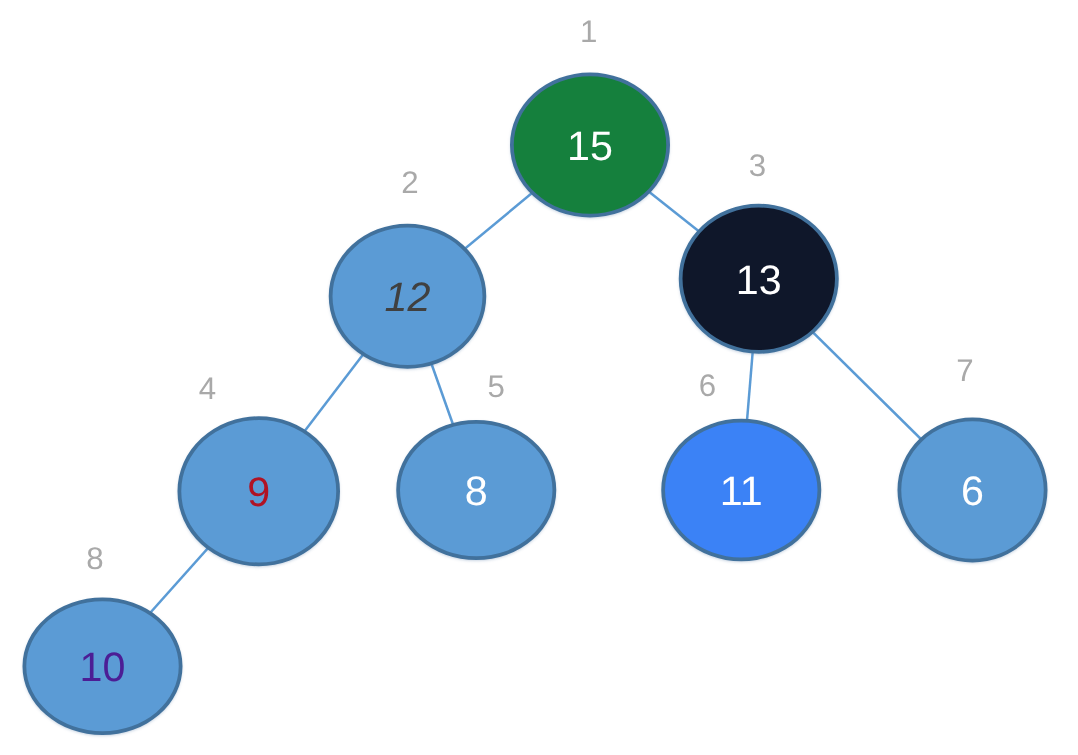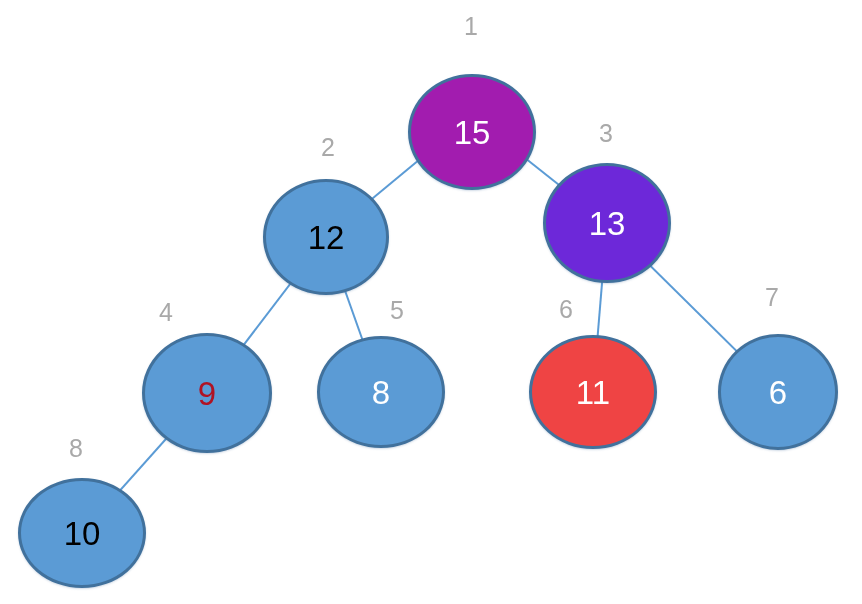--- a/index.html
+++ b/index.html
@@ -69,46 +69,46 @@
   <svg id="edge-svg">
       <line x1="472" y1="116" x2="326" y2="237" stroke="#5b9bd5" stroke-width="2"></line>
       <line x1="472" y1="116" x2="607" y2="223" stroke="#5b9bd5" stroke-width="2"></line>
       <line x1="326" y1="237" x2="207" y2="393" stroke="#5b9bd5" stroke-width="2"></line>
       <line x1="326" y1="237" x2="381" y2="392" stroke="#5b9bd5" stroke-width="2"></line>
       <line x1="607" y1="223" x2="593" y2="392" stroke="#5b9bd5" stroke-width="2"></line>
       <line x1="607" y1="223" x2="778" y2="392" stroke="#5b9bd5" stroke-width="2"></line>
       <line x1="207" y1="393" x2="82" y2="533" stroke="#5b9bd5" stroke-width="2"></line>
     </svg>
   <div id="nodes-layer">
-      <div class="tree-node" style="left: 472px; top: 132px; width: 128px; height: 116px; background: #a21caf; border: 3px solid rgb(65, 113, 156);">
+      <div class="tree-node" style="left: 472px; top: 116px; width: 128px; height: 116px; background: #15803d; border: 3px solid rgb(65, 113, 156);">
         <span style="color: rgb(255, 255, 255);">15</span>
       </div>
       <span class="index-label" style="left: 471px; top: 26px; color: rgb(169, 169, 169);">1</span>
       <div class="tree-node" style="left: 326px; top: 237px; width: 126px; height: 116px; background: rgb(91, 155, 213); border: 3px solid rgb(65, 113, 156);">
-        <span style="color: #000000;">12</span>
+        <span style="color: #404040; font-style: italic;">12</span>
       </div>
       <span class="index-label" style="left: 328px; top: 147px; color: rgb(169, 169, 169);">2</span>
-      <div class="tree-node" style="left: 607px; top: 223px; width: 128px; height: 120px; background: #6d28d9; border: 3px solid rgb(65, 113, 156); align-items: center;">
+      <div class="tree-node" style="left: 607px; top: 223px; width: 128px; height: 120px; background: #0f172a; border: 3px solid rgb(65, 113, 156); align-items: center;">
         <span style="color: rgb(255, 255, 255);">13</span>
       </div>
       <span class="index-label" style="left: 606px; top: 133px; color: rgb(169, 169, 169);">3</span>
       <div class="tree-node" style="left: 207px; top: 393px; width: 130px; height: 120px; background: rgb(91, 155, 213); border: 3px solid rgb(65, 113, 156);">
         <span style="color: rgb(176, 19, 36);">9</span>
       </div>
       <span class="index-label" style="left: 166px; top: 312px; color: rgb(169, 169, 169);">4</span>
       <div class="tree-node" style="left: 381px; top: 392px; width: 128px; height: 112px; background: rgb(91, 155, 213); border: 3px solid rgb(65, 113, 156);">
         <span style="color: rgb(255, 255, 255);">8</span>
       </div>
       <span class="index-label" style="left: 397px; top: 310px; color: rgb(169, 169, 169);">5</span>
-      <div class="tree-node" style="left: 593px; top: 392px; width: 128px; height: 114px; background: #ef4444; border: 3px solid rgb(65, 113, 156);">
+      <div class="tree-node" style="left: 593px; top: 392px; width: 128px; height: 114px; background: #3b82f6; border: 3px solid rgb(65, 113, 156);">
         <span style="color: rgb(255, 255, 255);">11</span>
       </div>
       <span class="index-label" style="left: 566px; top: 309px; color: rgb(169, 169, 169);">6</span>
       <div class="tree-node" style="left: 778px; top: 392px; width: 120px; height: 116px; background: rgb(91, 155, 213); border: 3px solid rgb(65, 113, 156);">
         <span style="color: rgb(255, 255, 255);">6</span>
       </div>
       <span class="index-label" style="left: 772px; top: 297px; color: rgb(169, 169, 169);">7</span>
       <div class="tree-node" style="left: 82px; top: 533px; width: 128px; height: 110px; background: rgb(91, 155, 213); border: 3px solid rgb(65, 113, 156);">
-        <span style="color: #000000;">10</span>
+        <span style="color: #4c1d95;">10</span>
       </div>
       <span class="index-label" style="left: 76px; top: 448px; color: rgb(169, 169, 169);">8</span>
     </div>
 </div>
 
 </body></html>

